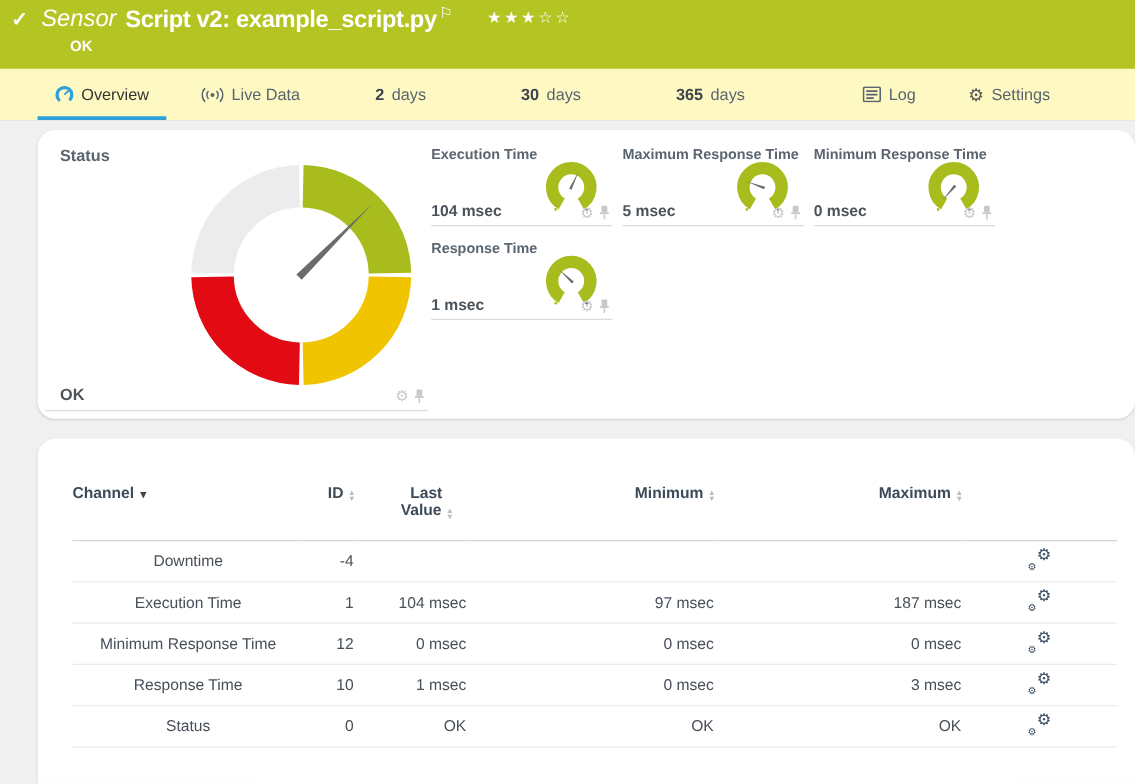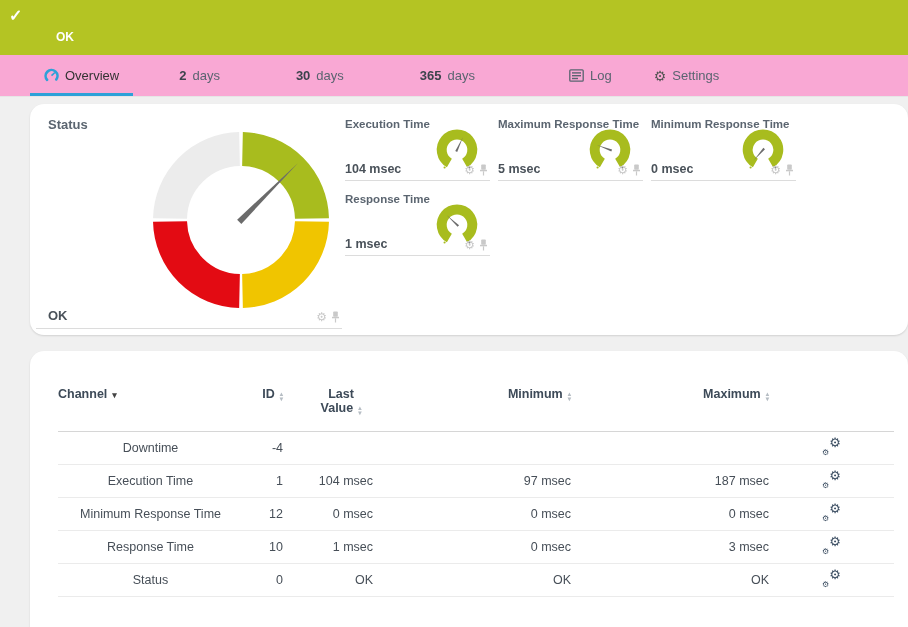--- a/index.html
+++ b/index.html
@@ -10,21 +10,21 @@
   .topbar { height:55px; background:#b4c423; color:#fff; position:relative; }
   .topbar .check { position:absolute; left:9px; top:6px; font-size:16px; font-weight:bold; }
   .title-line { position:absolute; left:33px; top:3px; font-size:19px; white-space:nowrap; }
   .title-line .kind { font-style:italic; font-weight:400; margin-right:7px; }
   .title-line .name { font-weight:bold; letter-spacing:-0.3px; }
   .title-line .flag { font-size:12px; vertical-align:super; margin-left:2px; }
   .title-line .stars { font-size:13px; letter-spacing:2px; margin-left:22px; vertical-align:3px; }
   .topbar .okline { position:absolute; left:56px; top:30px; font-size:12px; font-weight:bold; }
 
   
-  .tabbar { height:42px; background:#f9a8d4; display:flex; align-items:stretch;
+  .tabbar { height:42px; background:#fef9c3; display:flex; align-items:stretch;
     padding-left:30px; padding-right:12px; border-bottom:1px solid #e6e6e6; }
   .tab { display:flex; align-items:center; gap:6px; padding:0 14px; font-size:13px;
     color:#5a6470; cursor:pointer; position:relative; white-space:nowrap; margin-right:14px; }
   .tab .num { font-weight:bold; color:#3c434c; }
   .tab.active { color:#333; }
   .tab.active::after { content:""; position:absolute; left:0; right:0; bottom:0;
     height:3px; background:#2da1d8; }
   .tab .glyph { font-size:14px; color:#555; }
   .spacer-sm { width:18px; } .spacer-lg { width:34px; }
 
@@ -69,30 +69,44 @@
   .lastvalue-wrap { width:56px; margin-left:auto; margin-right:4px; text-align:center; }
   .gears { position:relative; display:inline-block; width:19px; height:17px; color:#3e5064; }
   .gears .gear-big { position:absolute; right:0; top:-3px; font-size:13px; }
   .gears .gear-small { position:absolute; left:0; bottom:-2px; font-size:8px; }
 </style>
 </head>
 <body>
 
 <header class="topbar">
   <span class="check">✓</span>
+  <div class="title-line">
+    <span class="kind">Sensor</span><span class="name">Script v2: example_script.py</span><span class="flag">⚐</span>
+    <span class="stars">★★★☆☆</span>
+  </div>
   <div class="okline">OK</div>
 </header>
 
 <nav class="tabbar">
   <div class="tab active">
     <svg class="glyph" width="15" height="15" viewBox="0 0 16 16">
       <path d="M13.1 12.2 A 6.3 6.3 0 1 0 3.3 12.6" fill="none" stroke="#2da1d8" stroke-width="2.8" stroke-linecap="round"></path>
       <path d="M8 8.2 L11.6 4.8" stroke="#2da1d8" stroke-width="1.7"></path>
     </svg>
     <span>Overview</span>
+  </div>
+  <div class="tab">
+    <svg class="glyph" width="18" height="14" viewBox="0 0 18 14">
+      <circle cx="9" cy="7" r="1.6" fill="#5a6470"></circle>
+      <path d="M5.8 3.8 A 4.6 4.6 0 0 0 5.8 10.2" fill="none" stroke="#5a6470" stroke-width="1.2"></path>
+      <path d="M12.2 3.8 A 4.6 4.6 0 0 1 12.2 10.2" fill="none" stroke="#5a6470" stroke-width="1.2"></path>
+      <path d="M3.1 1.6 A 7.4 7.4 0 0 0 3.1 12.4" fill="none" stroke="#5a6470" stroke-width="1.2"></path>
+      <path d="M14.9 1.6 A 7.4 7.4 0 0 1 14.9 12.4" fill="none" stroke="#5a6470" stroke-width="1.2"></path>
+    </svg>
+    <span>Live Data</span>
   </div>
   <div class="spacer-sm"></div>
   <div class="tab">
     <span class="num">2</span>
     <span>days</span>
   </div>
   <div class="spacer-lg"></div>
   <div class="tab">
     <span class="num">30</span>
     <span>days</span>

